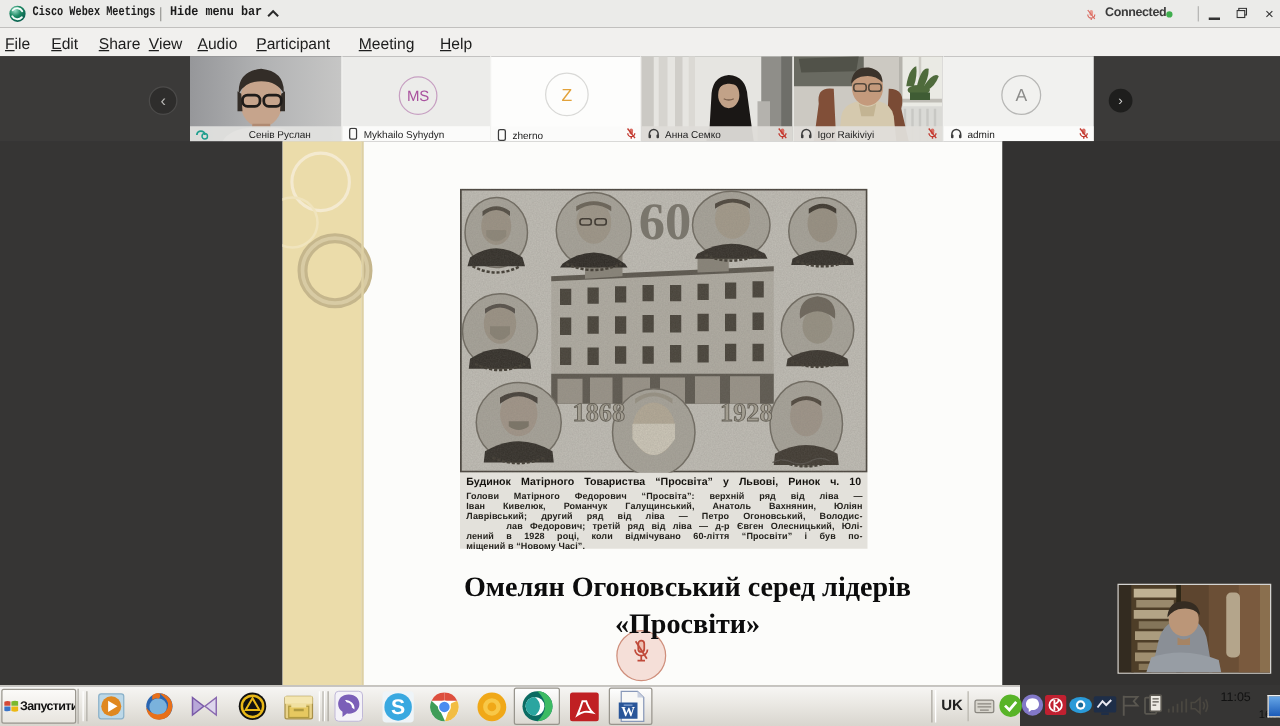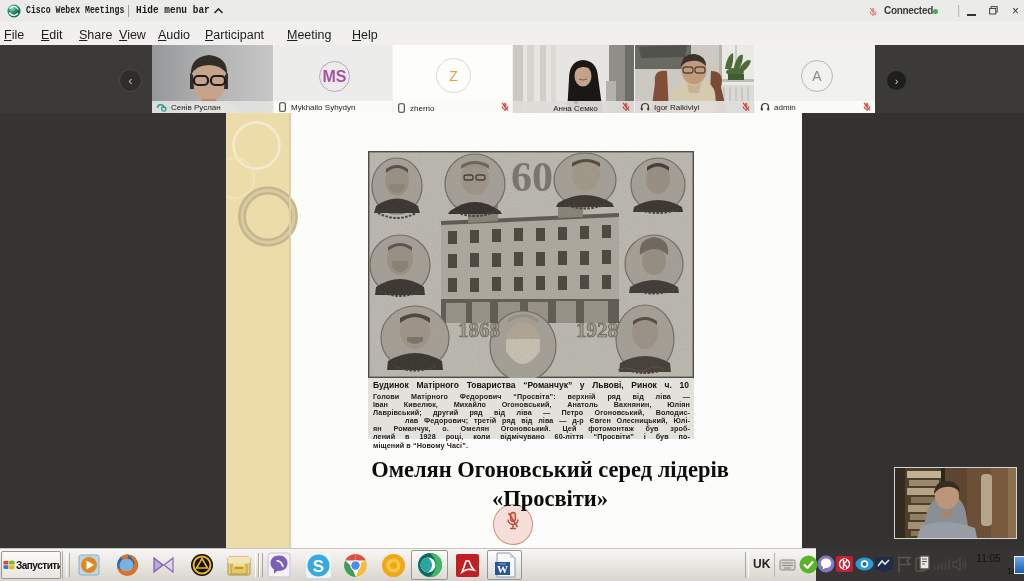--- a/index.html
+++ b/index.html
@@ -83,31 +83,31 @@
           </defs>
         <rect width="121" height="68" fill="url(#wal1)"></rect>
         <ellipse cx="57" cy="36" rx="17" ry="21" fill="#c6a48c"></ellipse>
         <path d="M39 30 Q38 12 57 10 Q76 12 75 30 Q70 20 57 20 Q44 20 39 30 Z" fill="#332d28"></path>
         <path d="M38 28 L38 44 L42 44 L41 30 Z M76 28 L76 44 L72 44 L73 30 Z" fill="#332d28"></path>
         <rect x="42" y="31" width="14" height="9" rx="4" fill="none" stroke="#1f1c1a" stroke-width="2.2"></rect>
         <rect x="59" y="31" width="14" height="9" rx="4" fill="none" stroke="#1f1c1a" stroke-width="2.2"></rect>
         <path d="M50 54 L64 54 L65 60 L49 60 Z" fill="#b08a72"></path>
         <path d="M26 68 Q32 58 50 57 L66 57 Q84 58 88 68 Z" fill="#e8e6e2"></path>
       </svg>
-      <div class="namebar" style="background:rgba(226,226,224,0.92);">
+      <div class="namebar" style="background:rgba(226,226,224,0.92);gap:28px;">
         <svg style="margin-left:4px" width="11" height="9" viewBox="0 0 11 9">
             <path d="M1.5 5 a3.2 3.2 0 0 1 6.4 0" fill="none" stroke="#1f9e8e" stroke-width="1.4"></path>
             <circle cx="7.8" cy="6" r="2.2" fill="none" stroke="#1f9e8e" stroke-width="1.2"></circle>
           </svg>
         <span class="nbtxt" style="margin-left:4px;">Сенів Руслан</span>
       </div>
     </div>
 
     <div class="thumb" style="left:273px;width:119px;background:#ececea;border-left:1px solid #f2f2f0;box-sizing:border-box;">
-      <div class="abs" style="left:45px;top:16px;width:29px;height:29px;border-radius:50%;border:1.5px solid #c7a0c2;color:#a9529e;font-size:16px;display:flex;align-items:center;justify-content:center;font-weight:bold;">MS</div>
+      <div class="abs" style="left:45px;top:16px;width:29px;height:29px;border-radius:50%;border:1.5px solid #c7a0c2;color:#a9529e;font-size:12px;display:flex;align-items:center;justify-content:center;">MS</div>
       <div class="namebar" style="background:#fbfbfa;">
         <svg style="margin-left:5px" width="7" height="10" viewBox="0 0 7 10">
             <rect x="0.7" y="0.7" width="5.6" height="8.6" rx="1.4" fill="none" stroke="#3c3c3c" stroke-width="1.1"></rect>
           </svg>
         <span class="nbtxt" style="margin-left:5px;">Mykhailo Syhydyn</span>
       </div>
     </div>
 
     <div class="thumb" style="left:392px;width:120px;background:#fdfdfc;border-left:1px solid #f2f2f0;box-sizing:border-box;">
       <div class="abs" style="left:43px;top:13px;width:33px;height:33px;border-radius:50%;border:1.5px solid #d9d9d7;color:#e2a23b;font-size:14px;display:flex;align-items:center;justify-content:center;">Z</div>
@@ -136,21 +136,21 @@
         <rect x="38" y="0" width="5" height="68" fill="#dbd9d4"></rect>
         <rect x="96" y="0" width="26" height="68" fill="#8f8e89"></rect>
         <rect x="112" y="0" width="10" height="68" fill="#6e6e69"></rect>
         <rect x="93" y="36" width="10" height="32" fill="#b4b2ad"></rect>
         <path d="M54 68 L56 34 Q56 16 70 15 Q84 16 85 32 L88 54 L90 68 Z" fill="#1a1715"></path>
         <ellipse cx="70" cy="31" rx="8.5" ry="10.5" fill="#c2a288"></ellipse>
         <path d="M59 30 Q59 16 70 16 Q81 17 81 30 Q78 21 69 22 Q62 23 59 30 Z" fill="#1a1715"></path>
         <path d="M66 34 Q70 36 74 34" stroke="#7a5f4c" stroke-width="1" fill="none"></path>
         <path d="M52 68 L54 58 Q70 52 88 60 L89 68 Z" fill="#211d1a"></path>
       </svg>
-      <div class="namebar" style="background:rgba(222,220,216,0.95);flex-direction:column;">
+      <div class="namebar" style="background:rgba(222,220,216,0.95);">
         <svg style="margin-left:5px" width="10" height="10" viewBox="0 0 10 10">
             <path d="M1.5 6 V5 a3.5 3.5 0 0 1 7 0 V6" fill="none" stroke="#3c3c3c" stroke-width="1.2"></path>
             <rect x="0.8" y="5.5" width="2" height="3" rx="0.8" fill="#3c3c3c"></rect>
             <rect x="7.2" y="5.5" width="2" height="3" rx="0.8" fill="#3c3c3c"></rect>
           </svg>
         <span class="nbtxt" style="margin-left:4px;">Анна Семко</span>
         <svg style="position:absolute;right:4px;top:1px;" width="8" height="10" viewBox="0 0 8 10">
             <g stroke="#c23a30" stroke-width="1.1" fill="none">
               <rect x="2.6" y="0.8" width="2.8" height="4.8" rx="1.4" fill="#d96a60" stroke="none"></rect>
               <path d="M1.2 4.5 a2.8 2.8 0 0 0 5.6 0"></path>
@@ -356,33 +356,32 @@
             <path d="M265 138 Q286 147 307 138"></path>
           <path d="M26 215 Q47 224 68 215"></path>
             <path d="M256 218 Q277 226 298 218"></path>
         </g>
         <rect width="326" height="227" filter="url(#nz)" opacity="0.5"></rect>
       </svg>
       <div class="abs" style="left:5px;top:229px;width:316px;font-size:8.5px;font-weight:bold;color:#15130f;white-space:nowrap;display:flex;justify-content:space-between;">
           <span>Будинок</span>
           <span>Матірного</span>
           <span>Товариства</span>
-          <span>“Романчук”</span>
+          <span>“Просвіта”</span>
           <span>у</span>
           <span>Львові,</span>
           <span>Ринок</span>
           <span>ч.</span>
           <span>10</span>
         </div>
       <div class="abs" style="left:5px;top:242px;width:317px;font-size:7.2px;font-weight:bold;color:#23211c;line-height:8.1px;letter-spacing:0.1px;">
 <div style="text-align:justify;text-align-last:justify;">Голови Матірного Федорович “Просвіта”: верхній ряд від ліва —</div>
-<div style="text-align:justify;text-align-last:justify;">Іван Кивелюк, Михайло Огоновський, Анатоль Вахнянин, Юліян</div>
+<div style="text-align:justify;text-align-last:justify;">Іван Кивелюк, Романчук Галущинський, Анатоль Вахнянин, Юліян</div>
 <div style="text-align:justify;text-align-last:justify;">Лаврівський; другий ряд від ліва — Петро Огоновський, Володис-</div>
 <div style="text-align:justify;text-align-last:justify;margin-left:32px;">лав Федорович; третій ряд від ліва — д-р Євген Олесницький, Юлі-</div>
-<div style="text-align:justify;text-align-last:justify;">ян Романчук, о. Омелян Огоновський. Цей фотомонтаж був зроб-</div>
 <div style="text-align:justify;text-align-last:justify;">лений в 1928 році, коли відмічувано 60-ліття “Просвіти” і був по-</div>
 <div>міщений в “Новому Часі”.</div>
       </div>
     </div>
 
     <div class="abs" style="left:104px;top:342px;width:440px;text-align:center;font-family:'Liberation Serif',serif;font-weight:bold;font-size:22.5px;color:#0c0c0c;line-height:29px;z-index:3;">Омелян Огоновський серед лідерів<br>«Просвіти»</div>
 
     <div class="abs" style="left:267px;top:391px;width:40px;height:41px;border-radius:50%;background:rgba(233,170,152,0.35);border:1.5px solid #cf8f7c;box-sizing:border-box;"></div>
     <svg class="abs" style="left:280px;top:398px;" width="14" height="20" viewBox="0 0 14 20">
         <g stroke="#c04a3a" stroke-width="1.4" fill="none">

